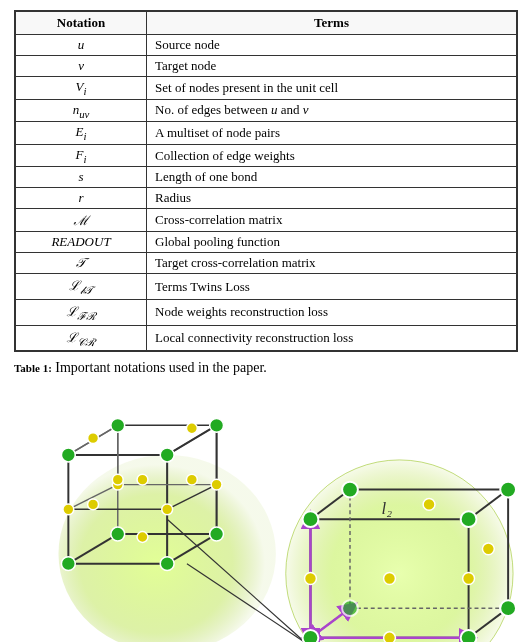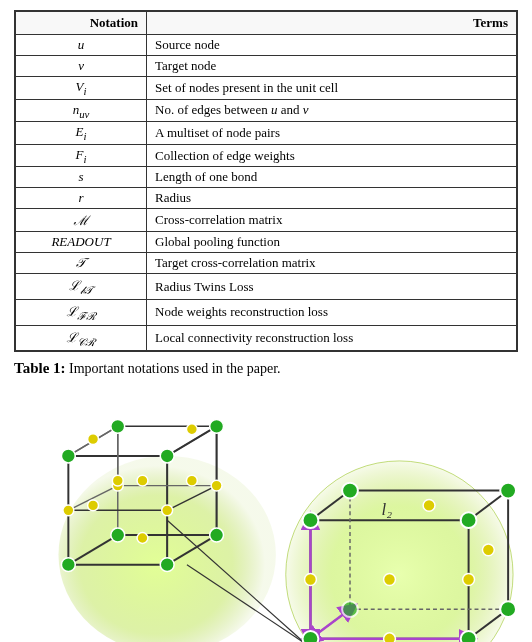--- a/index.html
+++ b/index.html
@@ -20,21 +20,21 @@
       border-collapse: collapse;
       margin-bottom: 8px;
     }
     .table-container table {
       width: 100%;
       border-collapse: collapse;
     }
     .table-container th {
       border: 1px solid #333;
       padding: 3px 8px;
-      text-align: right;
+      text-align: center;
       font-weight: bold;
       font-style: normal;
       background: #f8f8f8;
     }
     .table-container td {
       border: 1px solid #333;
       padding: 2px 8px;
       text-align: center;
     }
     .table-container td.notation {
@@ -46,21 +46,21 @@
       text-align: left;
       font-family: 'Times New Roman', Times, serif;
     }
     .caption {
       font-size: 14px;
       margin: 6px 0 10px 0;
       text-align: left;
     }
     .caption strong {
       font-weight: bold;
-      font-size: 15px;
+      font-size: 11px;
     }
 
     
     .diagram-container {
       width: 100%;
       display: flex;
       justify-content: center;
       align-items: center;
       position: relative;
       height: 300px;
@@ -125,21 +125,21 @@
           <tr>
             <td class="notation"><i>READOUT</i></td>
             <td class="terms">Global pooling function</td>
           </tr>
           <tr>
             <td class="notation"><i>𝒯</i></td>
             <td class="terms">Target cross-correlation matrix</td>
           </tr>
           <tr>
             <td class="notation"><i>ℒ</i><sub><i>𝒷𝒯</i></sub></td>
-            <td class="terms">Radius Twins Loss</td>
+            <td class="terms">Terms Twins Loss</td>
           </tr>
           <tr>
             <td class="notation"><i>ℒ</i><sub><i>ℱℛ</i></sub></td>
             <td class="terms">Node weights reconstruction loss</td>
           </tr>
           <tr>
             <td class="notation"><i>ℒ</i><sub><i>𝒞ℛ</i></sub></td>
             <td class="terms">Local connectivity reconstruction loss</td>
           </tr>
         </tbody>

